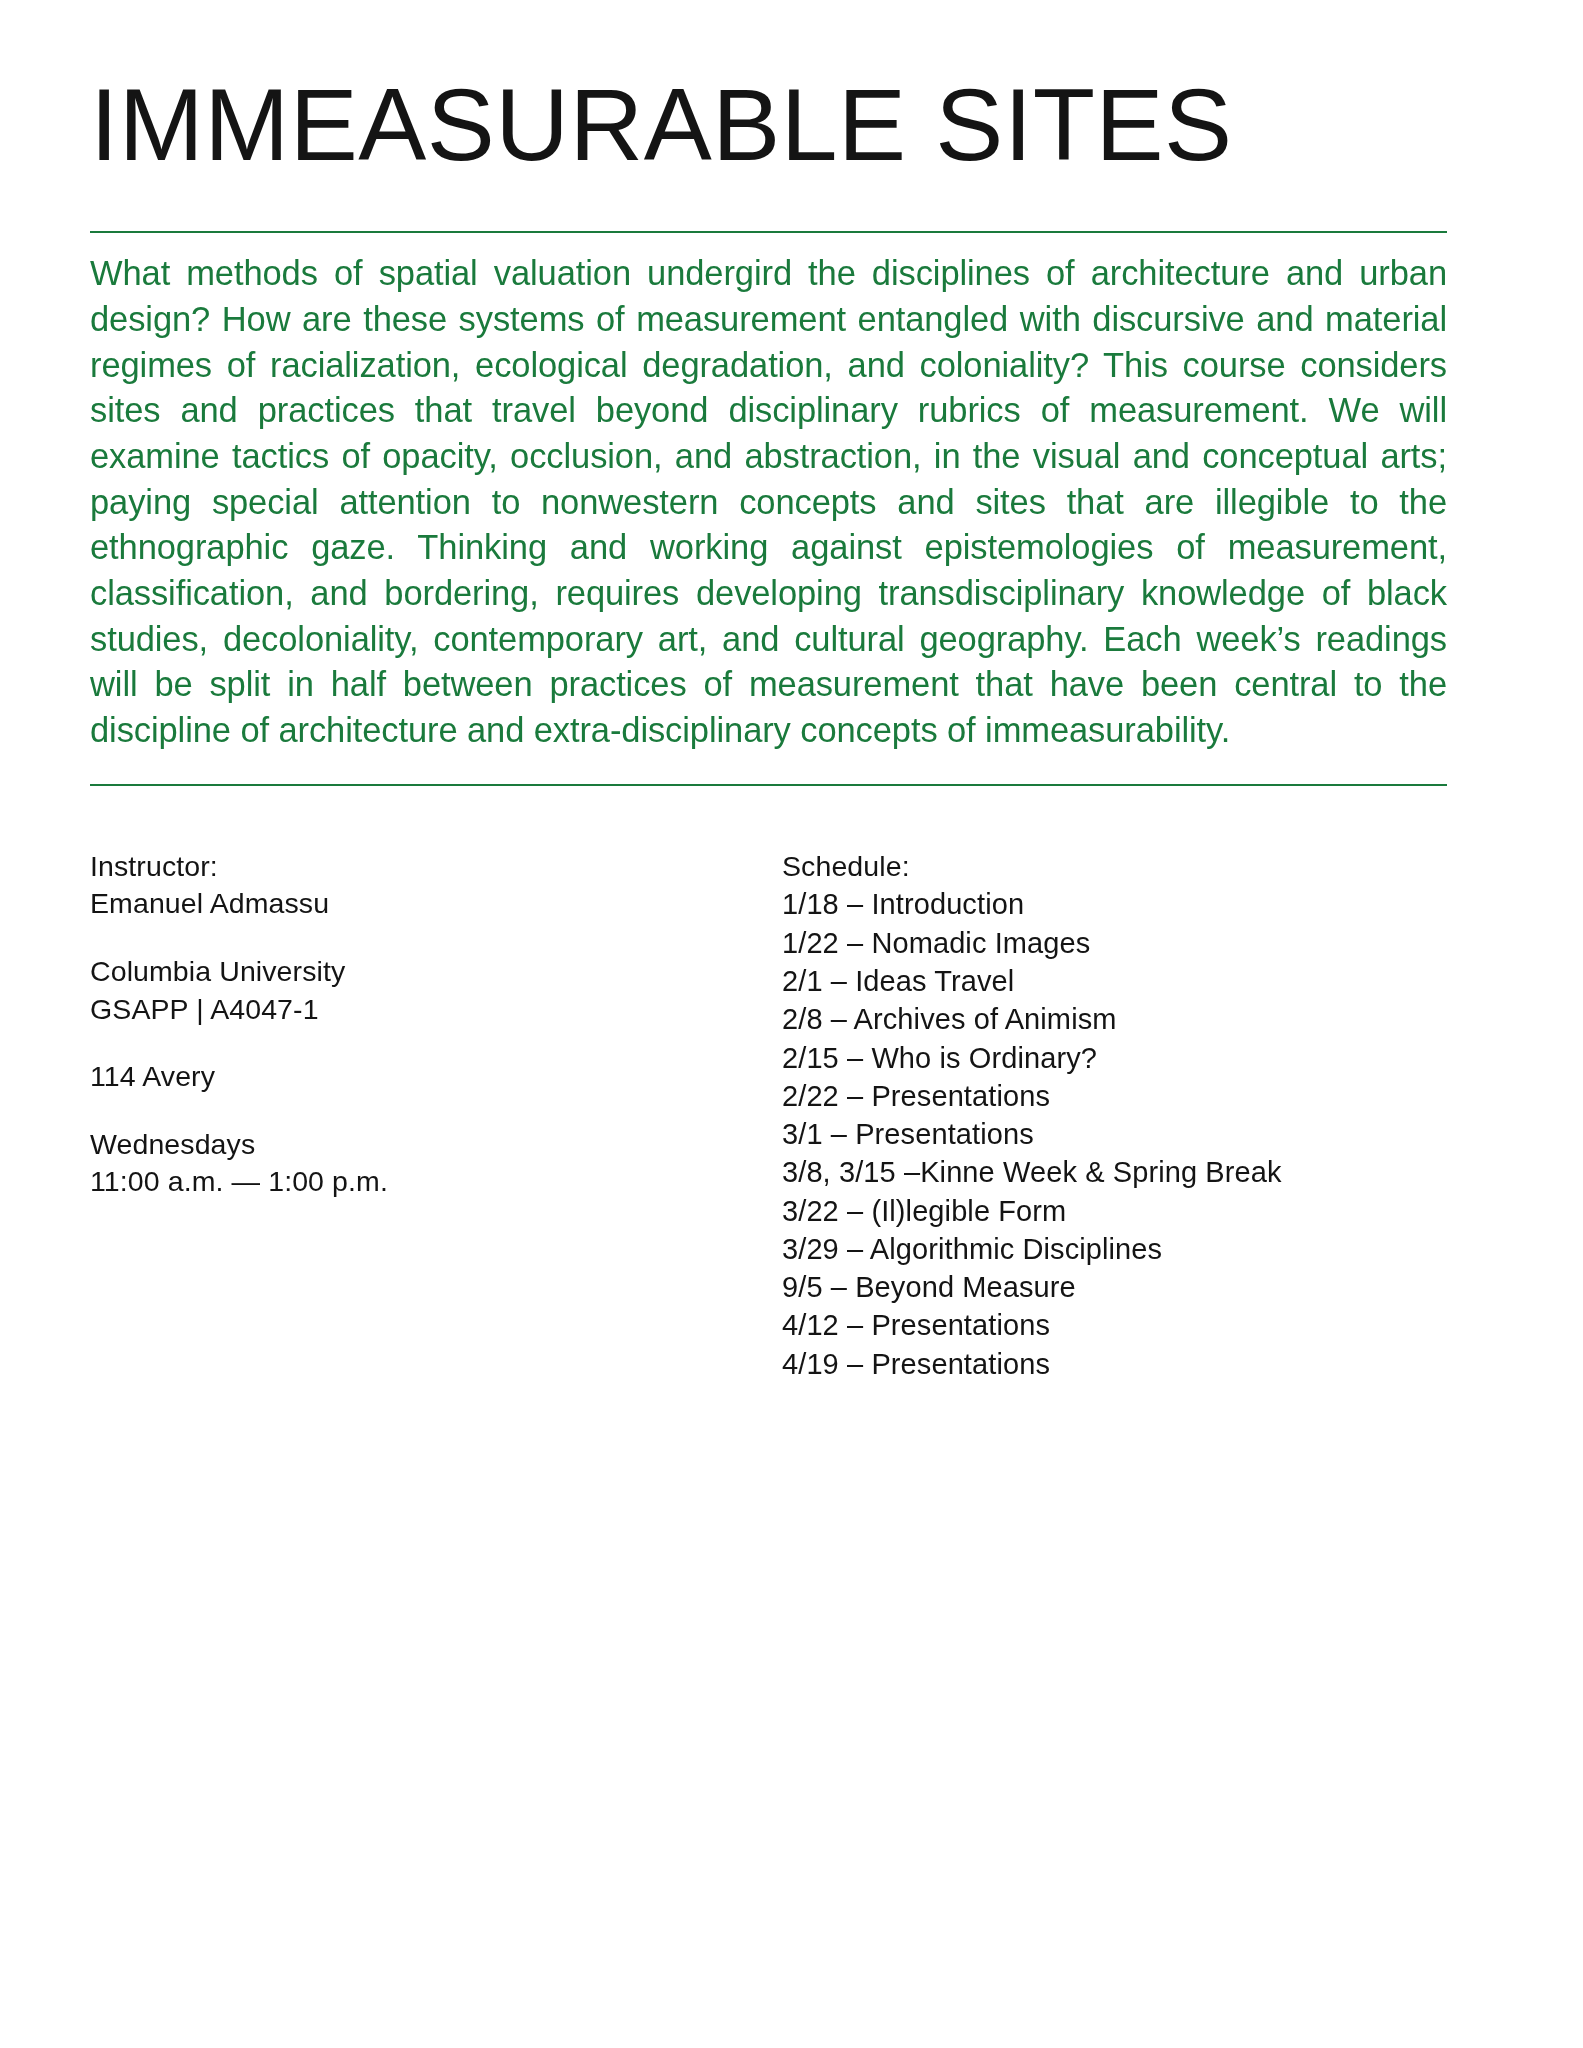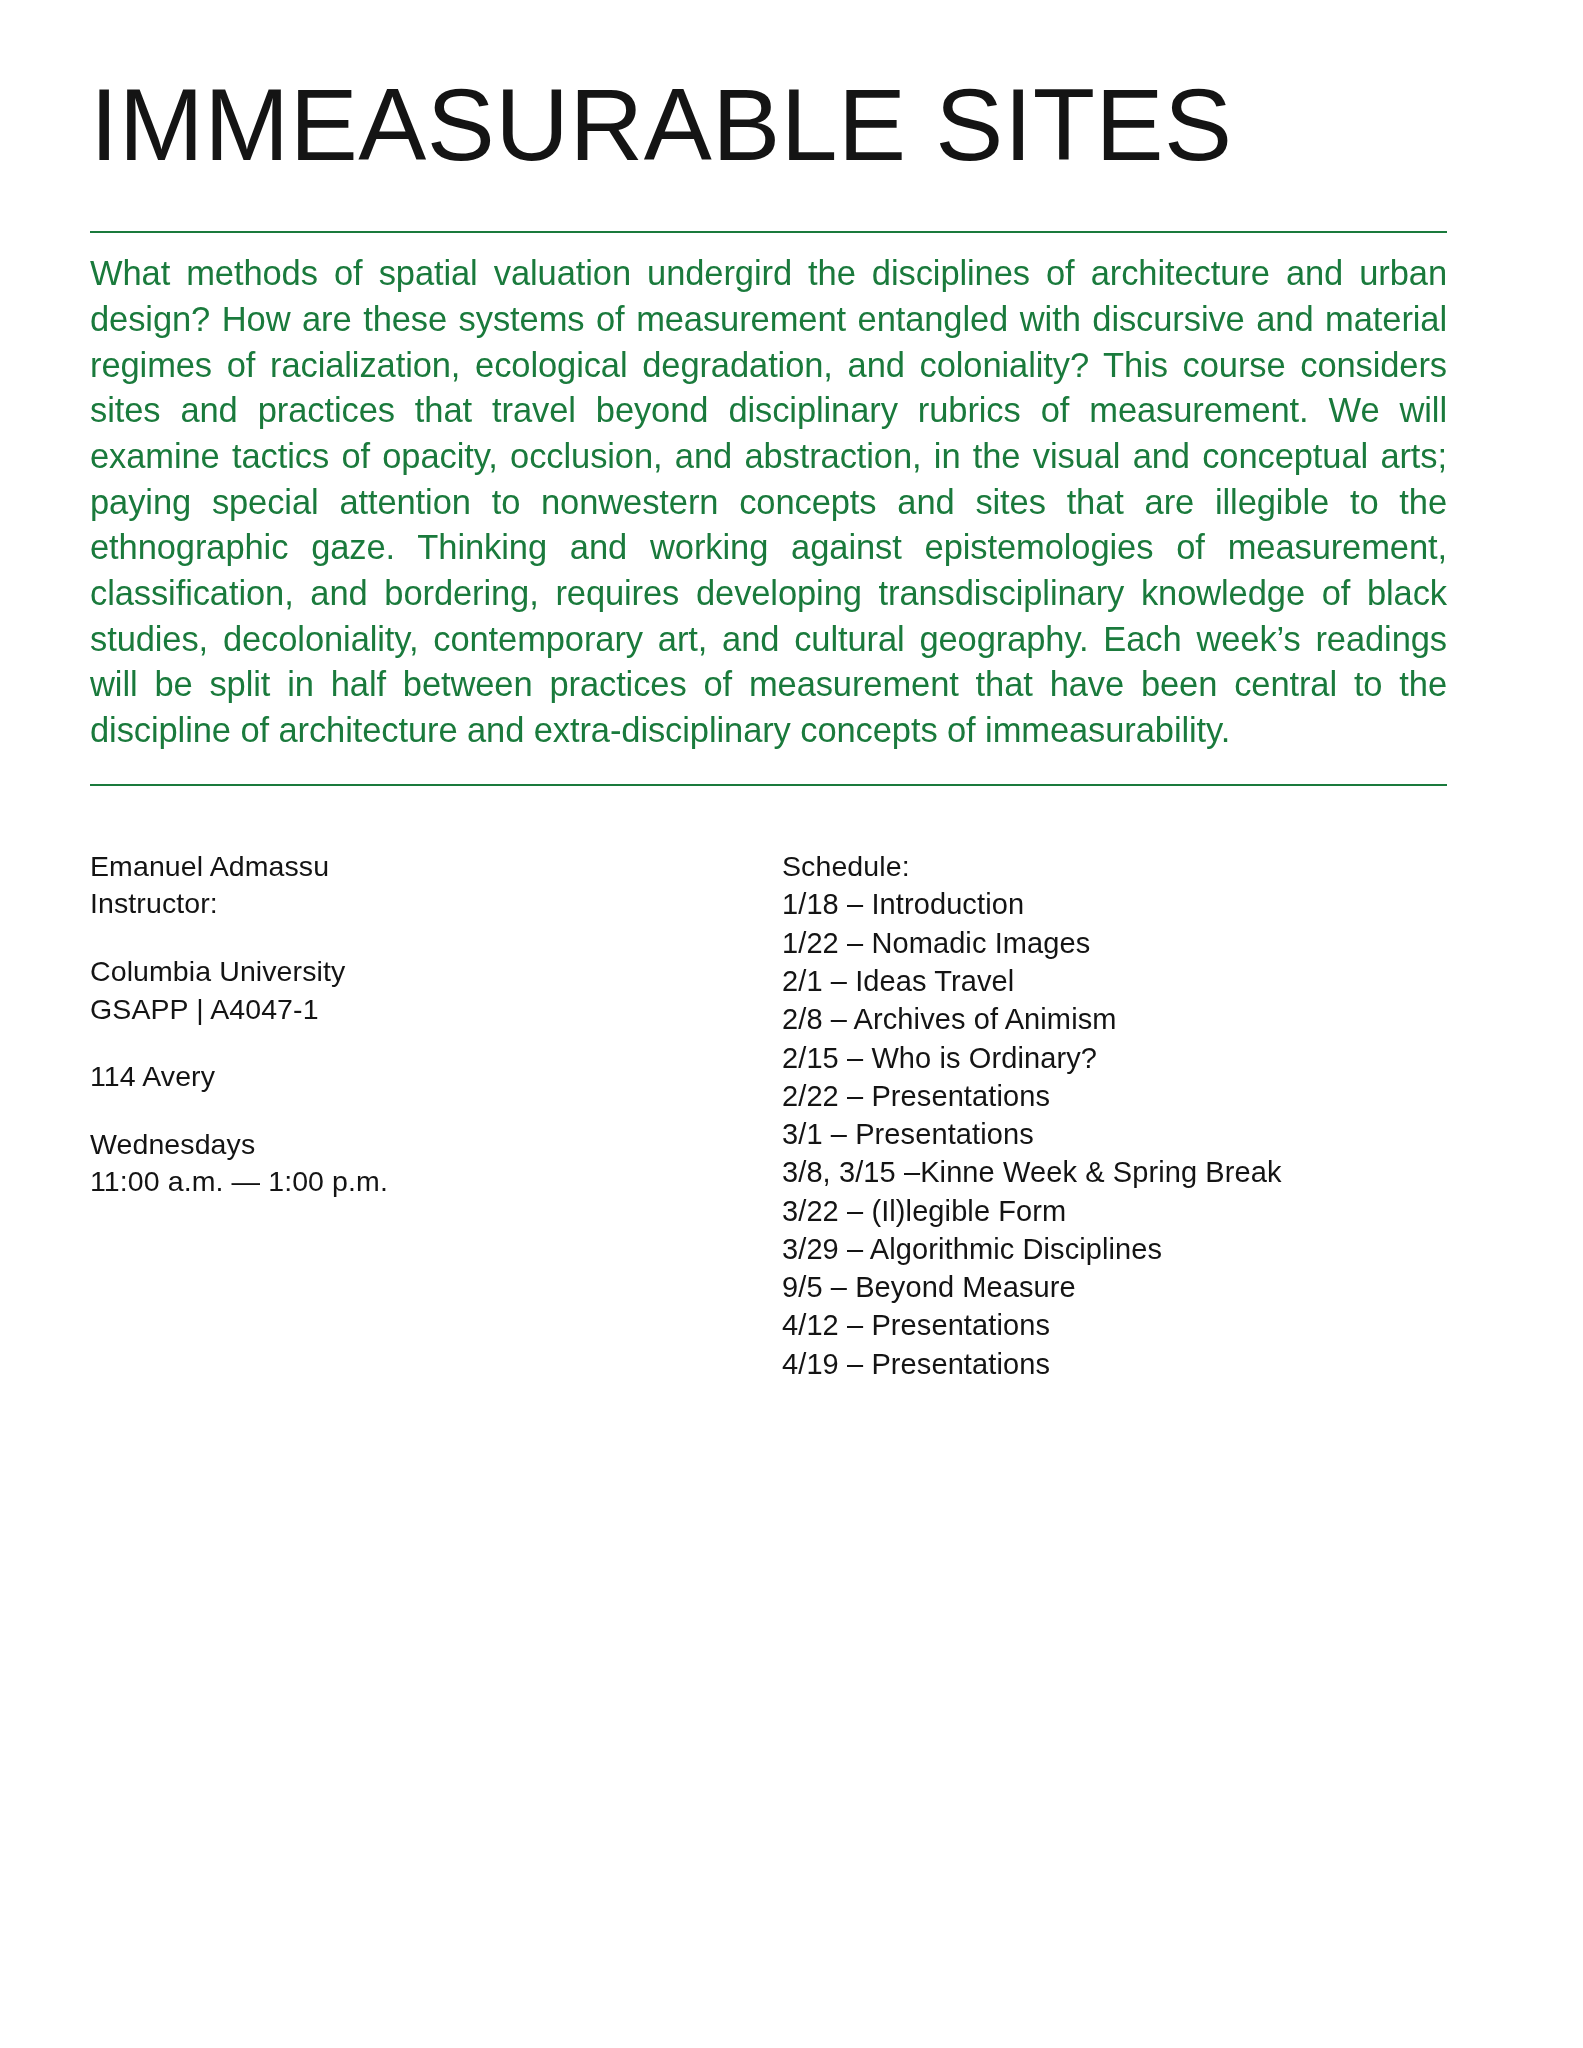--- a/index.html
+++ b/index.html
@@ -107,22 +107,22 @@
 
   <p class="abstract">What methods of spatial valuation undergird the disciplines of architecture and urban design? How are these systems of measurement entangled with discursive and material regimes of racialization, ecological degradation, and coloniality? This course considers sites and practices that travel beyond disciplinary rubrics of measurement. We will examine tactics of opacity, occlusion, and abstraction, in the visual and conceptual arts; paying special attention to nonwestern concepts and sites that are illegible to the ethnographic gaze. Thinking and working against epistemologies of measurement, classification, and bordering, requires developing transdisciplinary knowledge of black studies, decoloniality, contemporary art, and cultural geography. Each week’s readings will be split in half between practices of measurement that have been central to the discipline of architecture and extra-disciplinary concepts of immeasurability.</p>
 
   <hr class="rule rule-bottom">
 
   <div class="columns">
 
     <div class="col-left">
 
       <div class="meta-block">
+        <div class="line">Instructor:</div>
         <div class="line">Emanuel Admassu</div>
-        <div class="line">Instructor:</div>
       </div>
 
       <div class="meta-block">
         <div class="line">Columbia University</div>
         <div class="line">GSAPP | A4047-1</div>
       </div>
 
       <div class="meta-block">
         <div class="line">114 Avery</div>
       </div>

